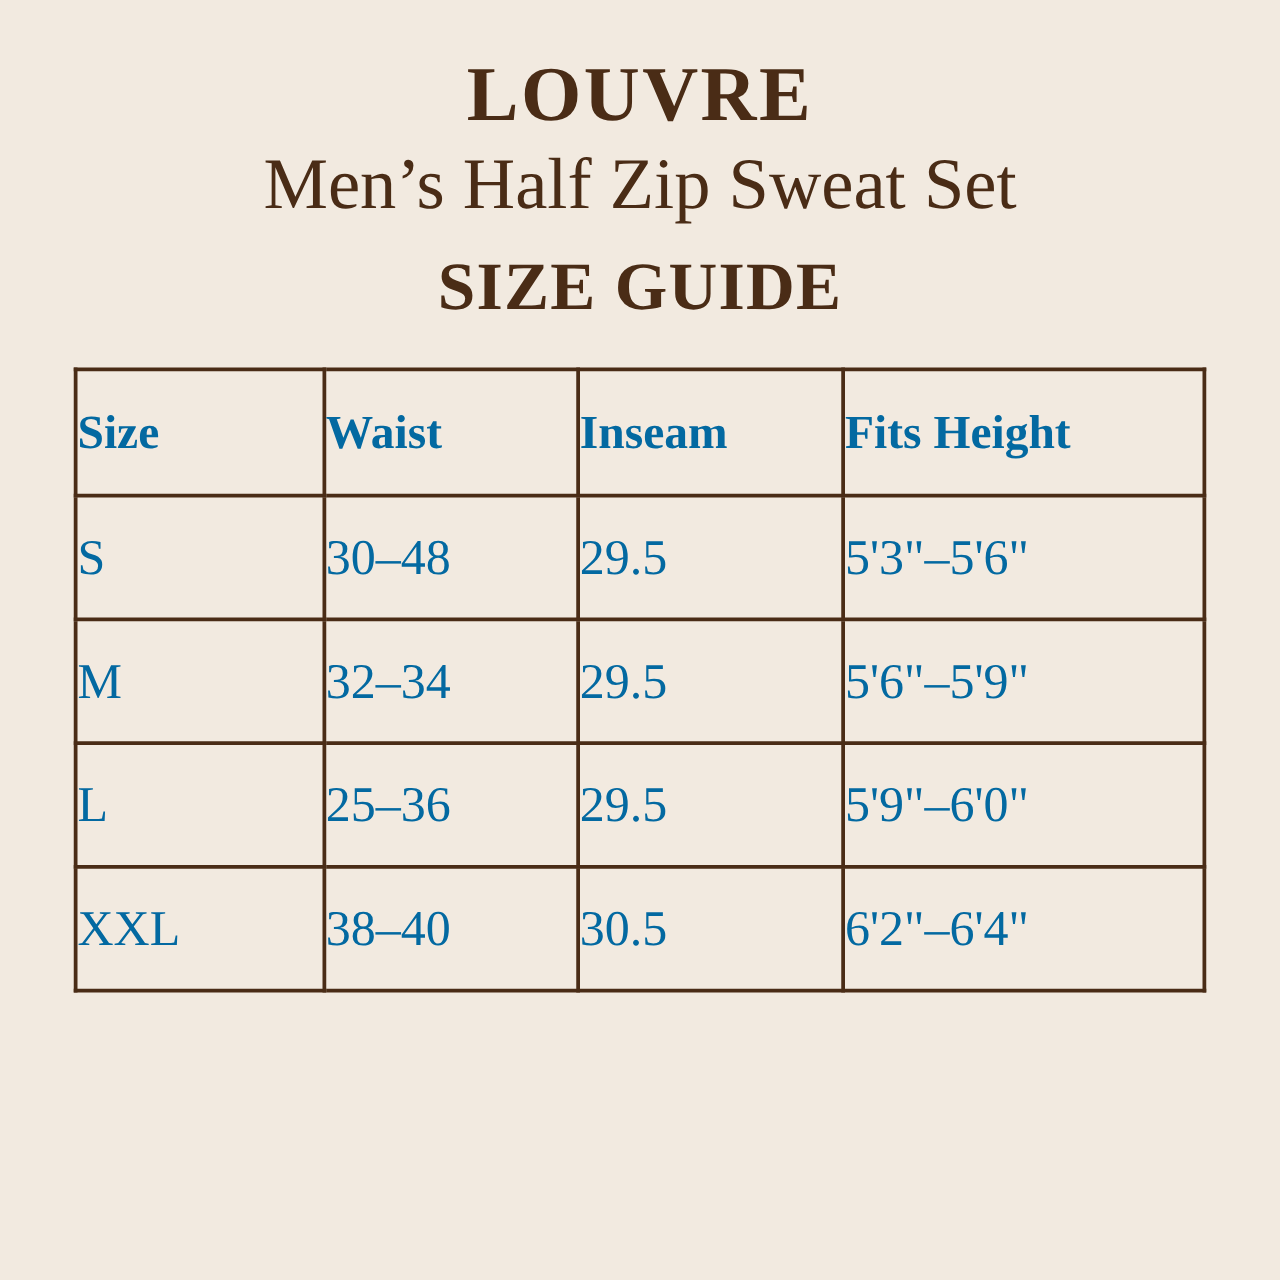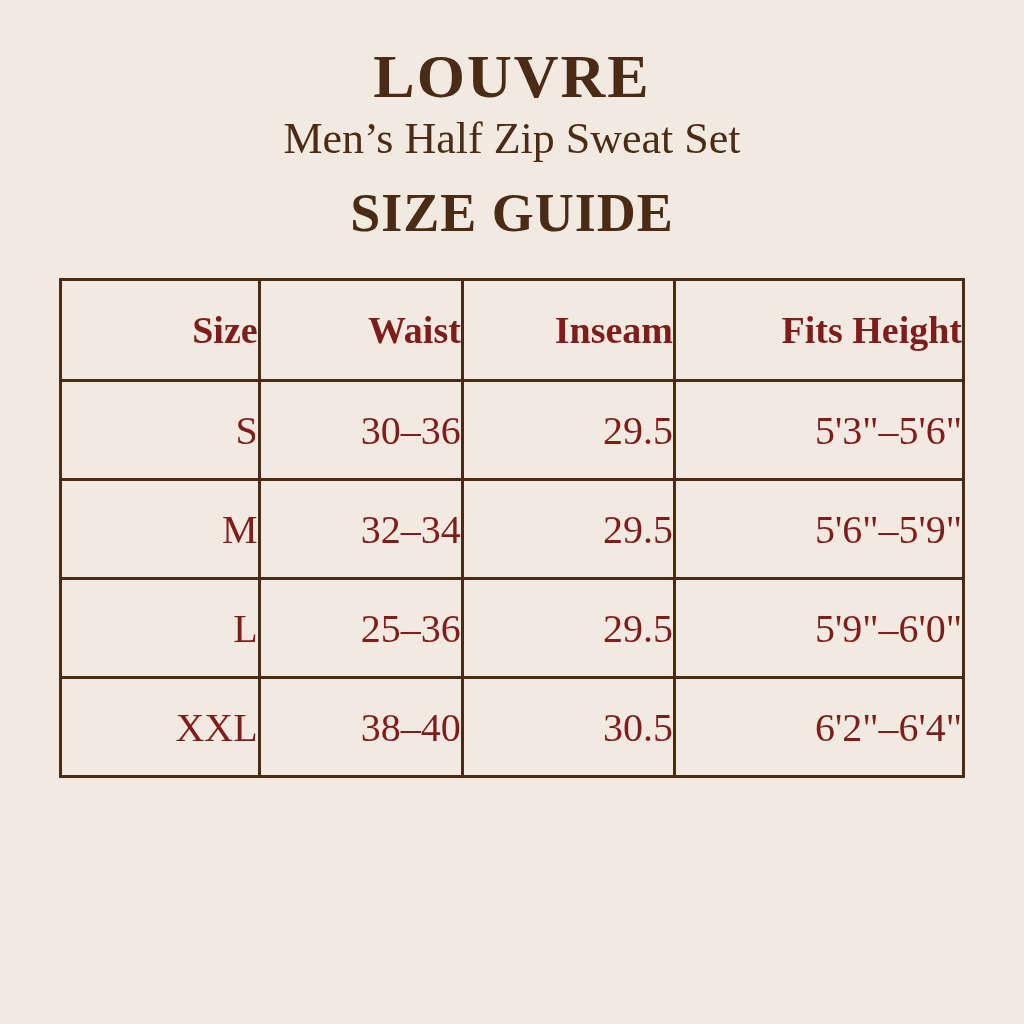--- a/index.html
+++ b/index.html
@@ -27,21 +27,21 @@
     font-size: 62px;
     font-weight: 700;
     letter-spacing: 2px;
     color: #4a2c16;
     line-height: 1.05;
     font-variant: small-caps;
     text-transform: none;
   }
   .product-name {
     margin-top: 6px;
-    font-size: 44px;
+    font-size: 58px;
     font-weight: 400;
     color: #4a2c16;
     line-height: 1.1;
   }
   .guide-title {
     margin-top: 22px;
     font-size: 54px;
     font-weight: 700;
     letter-spacing: 1px;
     color: #4a2c16;
@@ -53,22 +53,22 @@
   }
   table.size-table {
     width: 100%;
     border-collapse: collapse;
     border: 3px solid #4a2c16;
     table-layout: fixed;
   }
   table.size-table th,
   table.size-table td {
     border: 3px solid #4a2c16;
-    text-align: right;
-    color: #7f1d1d;
+    text-align: left;
+    color: #0369a1;
   }
   table.size-table th {
     font-size: 38px;
     font-weight: 700;
     height: 98px;
     padding: 0;
   }
   table.size-table td {
     font-size: 40px;
     font-weight: 400;
@@ -101,21 +101,21 @@
         <tr>
           <th>Size</th>
           <th>Waist</th>
           <th>Inseam</th>
           <th>Fits Height</th>
         </tr>
       </thead>
       <tbody>
         <tr>
           <td>S</td>
-          <td>30–36</td>
+          <td>30–48</td>
           <td>29.5</td>
           <td>5'3"–5'6"</td>
         </tr>
         <tr>
           <td>M</td>
           <td>32–34</td>
           <td>29.5</td>
           <td>5'6"–5'9"</td>
         </tr>
         <tr>

